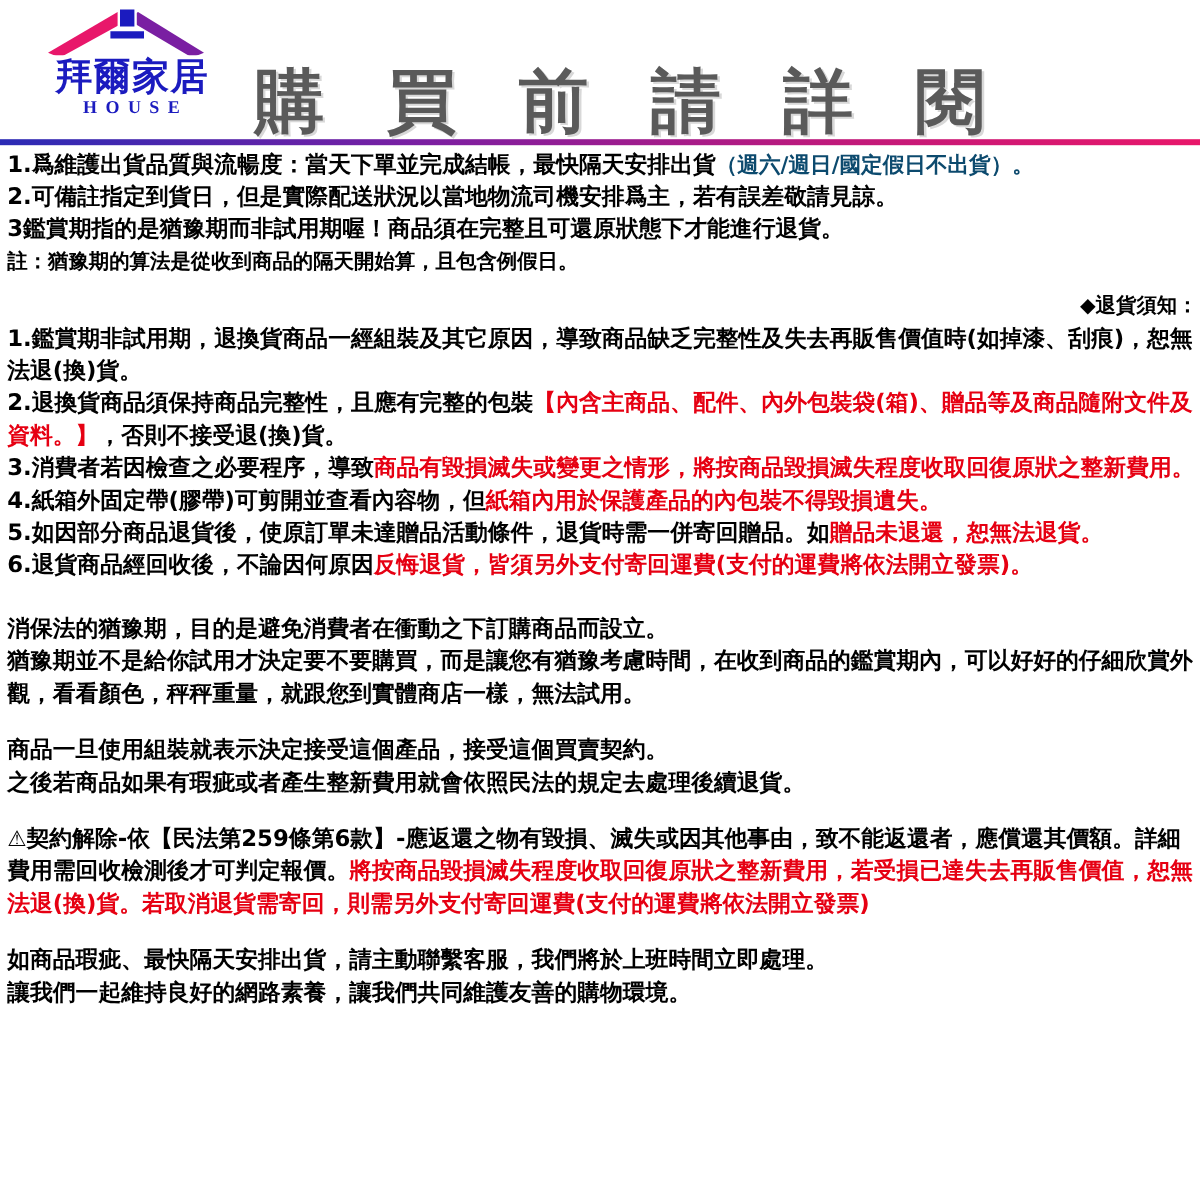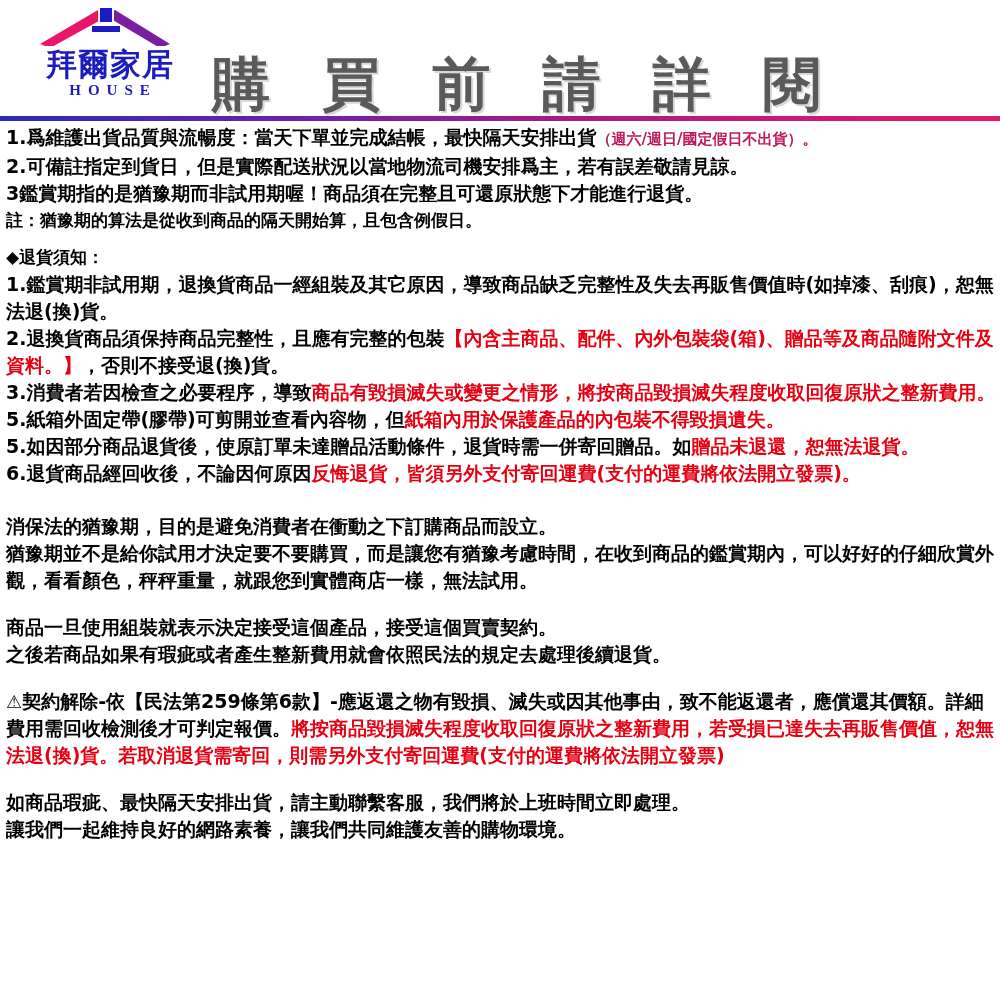--- a/index.html
+++ b/index.html
@@ -95,24 +95,24 @@
     font-weight: bold;
     line-height: 27px;
   }
   .para { margin: 0; }
   .gap-sm { height: 10px; }
   .gap-md { height: 20px; }
   .gap-lg { height: 26px; }
 
   .red { color: #e60012; }
   .small-red {
-    color: #be185d;
-    font-size: 15px;
-  }
-  .diamond { font-size: 17px; }
+    color: #0c4a6e;
+    font-size: 18px;
+  }
+  .diamond { font-size: 17px; text-align: right; }
 
   .sec-note { font-size: 17px; }
 
   .warn-icon {
     font-family: "DejaVu Sans", sans-serif;
     font-size: 18px;
   }
 </style>
 </head>
 <body>
@@ -159,21 +159,21 @@
 
     <div class="para">
       <span>2.退換貨商品須保持商品完整性，且應有完整的包裝</span><span class="red">【內含主商品、配件、內外包裝袋(箱)、贈品等及商品隨附文件及資料。】</span><span>，否則不接受退(換)貨。</span>
     </div>
 
     <div class="para">
       <span>3.消費者若因檢查之必要程序，導致</span><span class="red">商品有毀損滅失或變更之情形，將按商品毀損滅失程度收取回復原狀之整新費用。</span>
     </div>
 
     <div class="para">
-      <span>5.紙箱外固定帶(膠帶)可剪開並查看內容物，但</span><span class="red">紙箱內用於保護產品的內包裝不得毀損遺失。</span>
+      <span>4.紙箱外固定帶(膠帶)可剪開並查看內容物，但</span><span class="red">紙箱內用於保護產品的內包裝不得毀損遺失。</span>
     </div>
 
     <div class="para">
       <span>5.如因部分商品退貨後，使原訂單未達贈品活動條件，退貨時需一併寄回贈品。如</span><span class="red">贈品未退還，恕無法退貨。</span>
     </div>
 
     <div class="para">
       <span>6.退貨商品經回收後，不論因何原因</span><span class="red">反悔退貨，皆須另外支付寄回運費(支付的運費將依法開立發票)。</span>
     </div>
 

